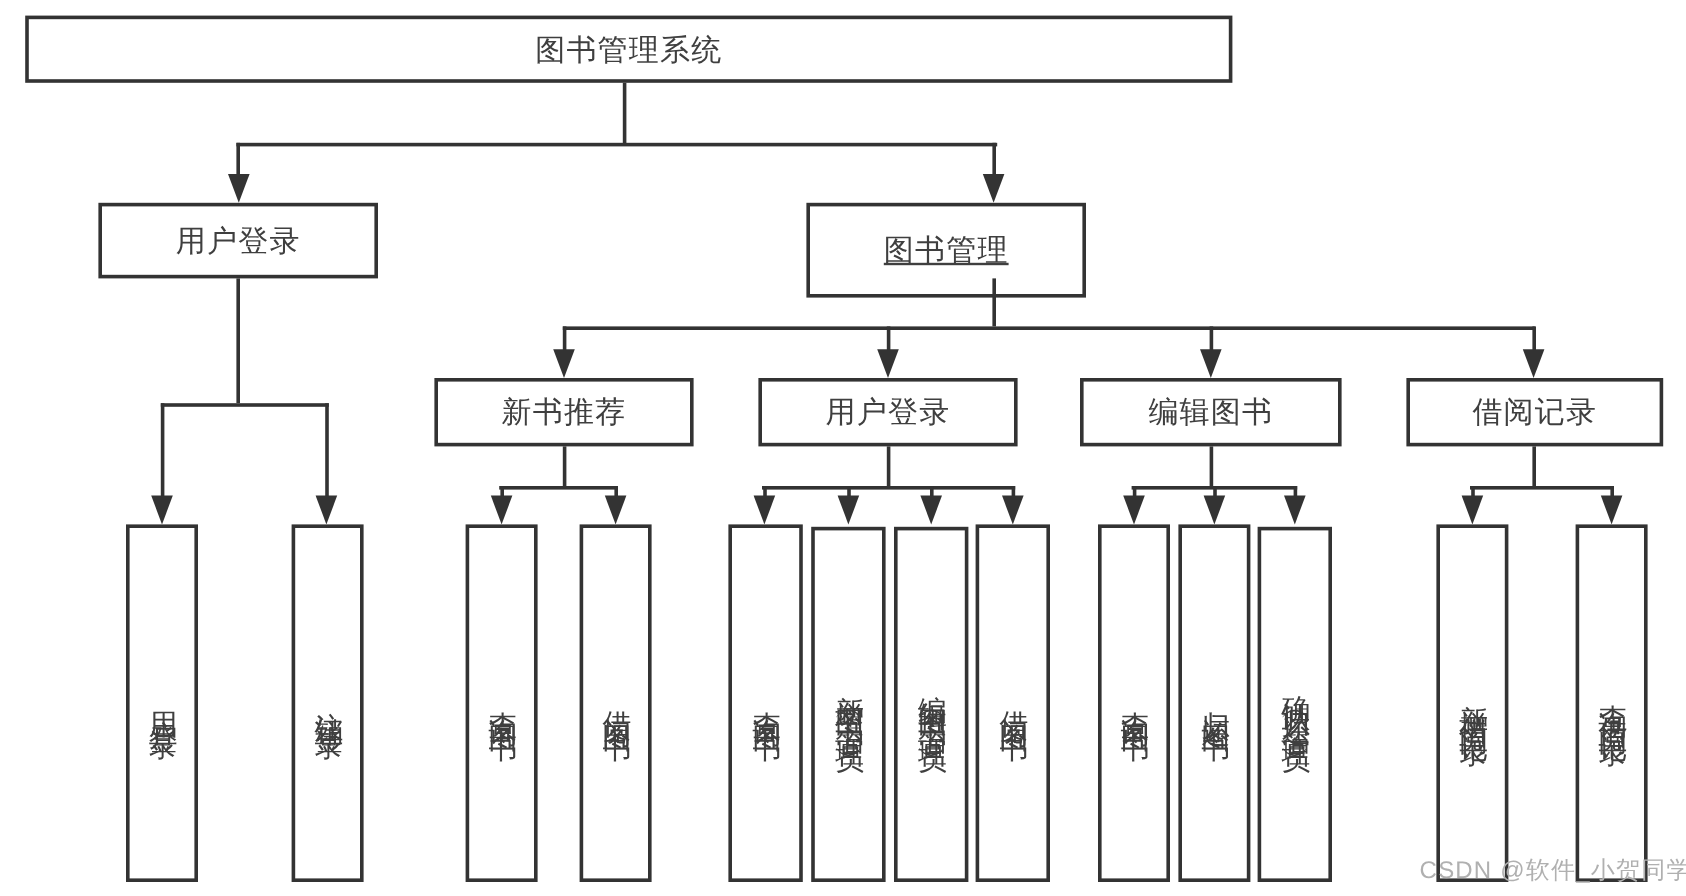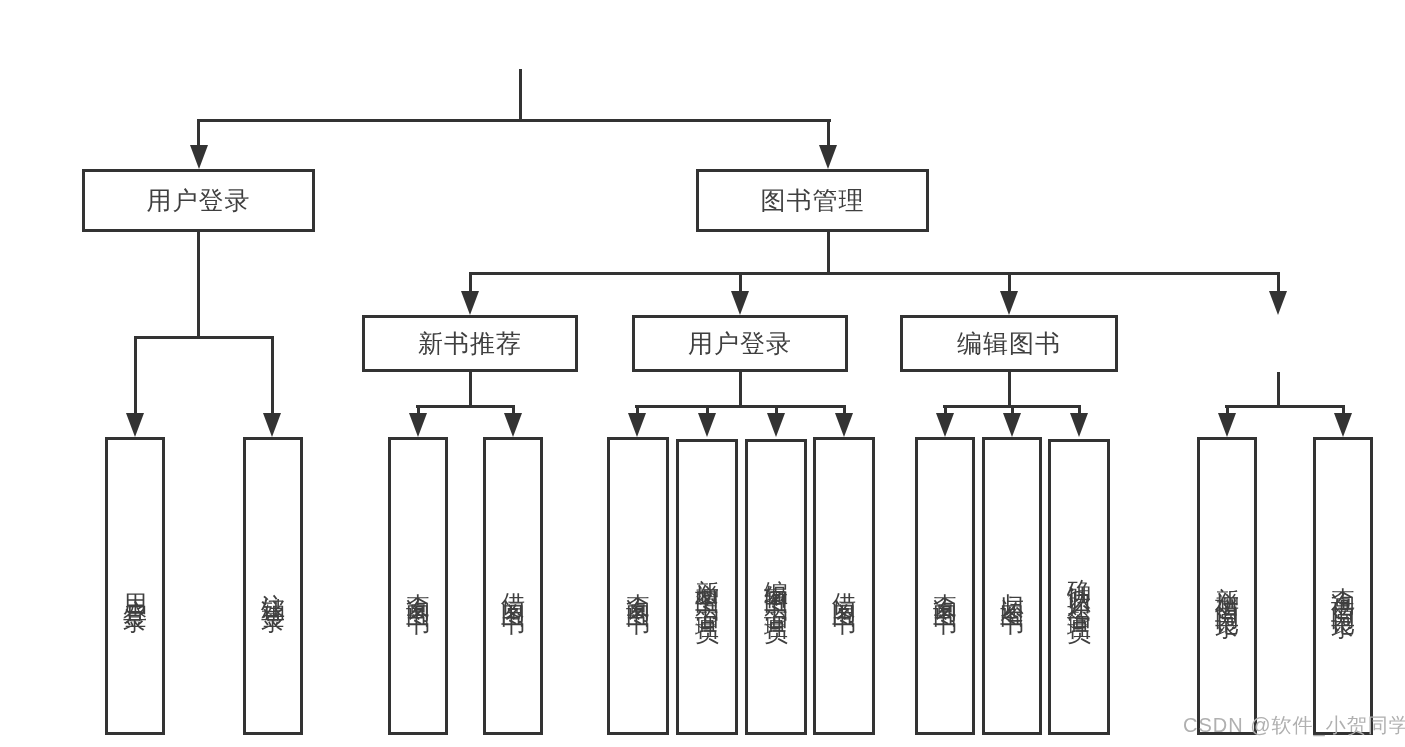--- a/index.html
+++ b/index.html
@@ -45,30 +45,31 @@
     font-size:20px;letter-spacing:1px;
     color:var(--watermark);
     z-index:5;white-space:nowrap;
   }
 </style>
 </head>
 <body>
 
 <div class="canvas">
 
+  <div class="box hbox" style="left:21px;top:13px;width:1006px;height:56px;">图书管理系统</div>
 
   <div class="line" style="left:519px;top:69px;width:3px;height:52px;"></div>
   <div class="line" style="left:197px;top:119px;width:634px;height:3px;"></div>
   <div class="line" style="left:197px;top:119px;width:3px;height:28px;"></div>
   <div class="arrow" style="left:190px;top:145px;"></div>
   <div class="line" style="left:827px;top:119px;width:3px;height:28px;"></div>
   <div class="arrow" style="left:819px;top:145px;"></div>
 
   <div class="box hbox" style="left:82px;top:169px;width:233px;height:63px;">用户登录</div>
-  <div class="box hbox" style="left:696px;top:169px;width:233px;height:63px;">图书管理</div>
+  <div class="box hbox" style="left:672px;top:169px;width:233px;height:79px;text-decoration:underline;">图书管理</div>
 
   <div class="line" style="left:197px;top:232px;width:3px;height:104px;"></div>
   <div class="line" style="left:134px;top:336px;width:140px;height:3px;"></div>
   <div class="line" style="left:134px;top:336px;width:3px;height:79px;"></div>
   <div class="arrow" style="left:126px;top:413px;"></div>
   <div class="line" style="left:271px;top:336px;width:3px;height:79px;"></div>
   <div class="arrow" style="left:263px;top:413px;"></div>
 
   <div class="line" style="left:827px;top:232px;width:3px;height:40px;"></div>
   <div class="line" style="left:469px;top:272px;width:810px;height:3px;"></div>
@@ -77,20 +78,21 @@
   <div class="line" style="left:739px;top:272px;width:3px;height:21px;"></div>
   <div class="arrow" style="left:731px;top:291px;"></div>
   <div class="line" style="left:1008px;top:272px;width:3px;height:21px;"></div>
   <div class="arrow" style="left:1000px;top:291px;"></div>
   <div class="line" style="left:1277px;top:272px;width:3px;height:21px;"></div>
   <div class="arrow" style="left:1269px;top:291px;"></div>
 
   <div class="box hbox" style="left:362px;top:315px;width:216px;height:57px;">新书推荐</div>
   <div class="box hbox" style="left:632px;top:315px;width:216px;height:57px;">用户登录</div>
   <div class="box hbox" style="left:900px;top:315px;width:218px;height:57px;">编辑图书</div>
+  <div class="box hbox" style="left:1172px;top:315px;width:214px;height:57px;">借阅记录</div>
 
   <div class="line" style="left:469px;top:372px;width:3px;height:33px;"></div>
   <div class="line" style="left:416px;top:405px;width:99px;height:3px;"></div>
   <div class="line" style="left:417px;top:405px;width:3px;height:10px;"></div>
   <div class="arrow" style="left:409px;top:413px;"></div>
   <div class="line" style="left:512px;top:405px;width:3px;height:10px;"></div>
   <div class="arrow" style="left:504px;top:413px;"></div>
 
   <div class="line" style="left:739px;top:372px;width:3px;height:33px;"></div>
   <div class="line" style="left:635px;top:405px;width:211px;height:3px;"></div>

